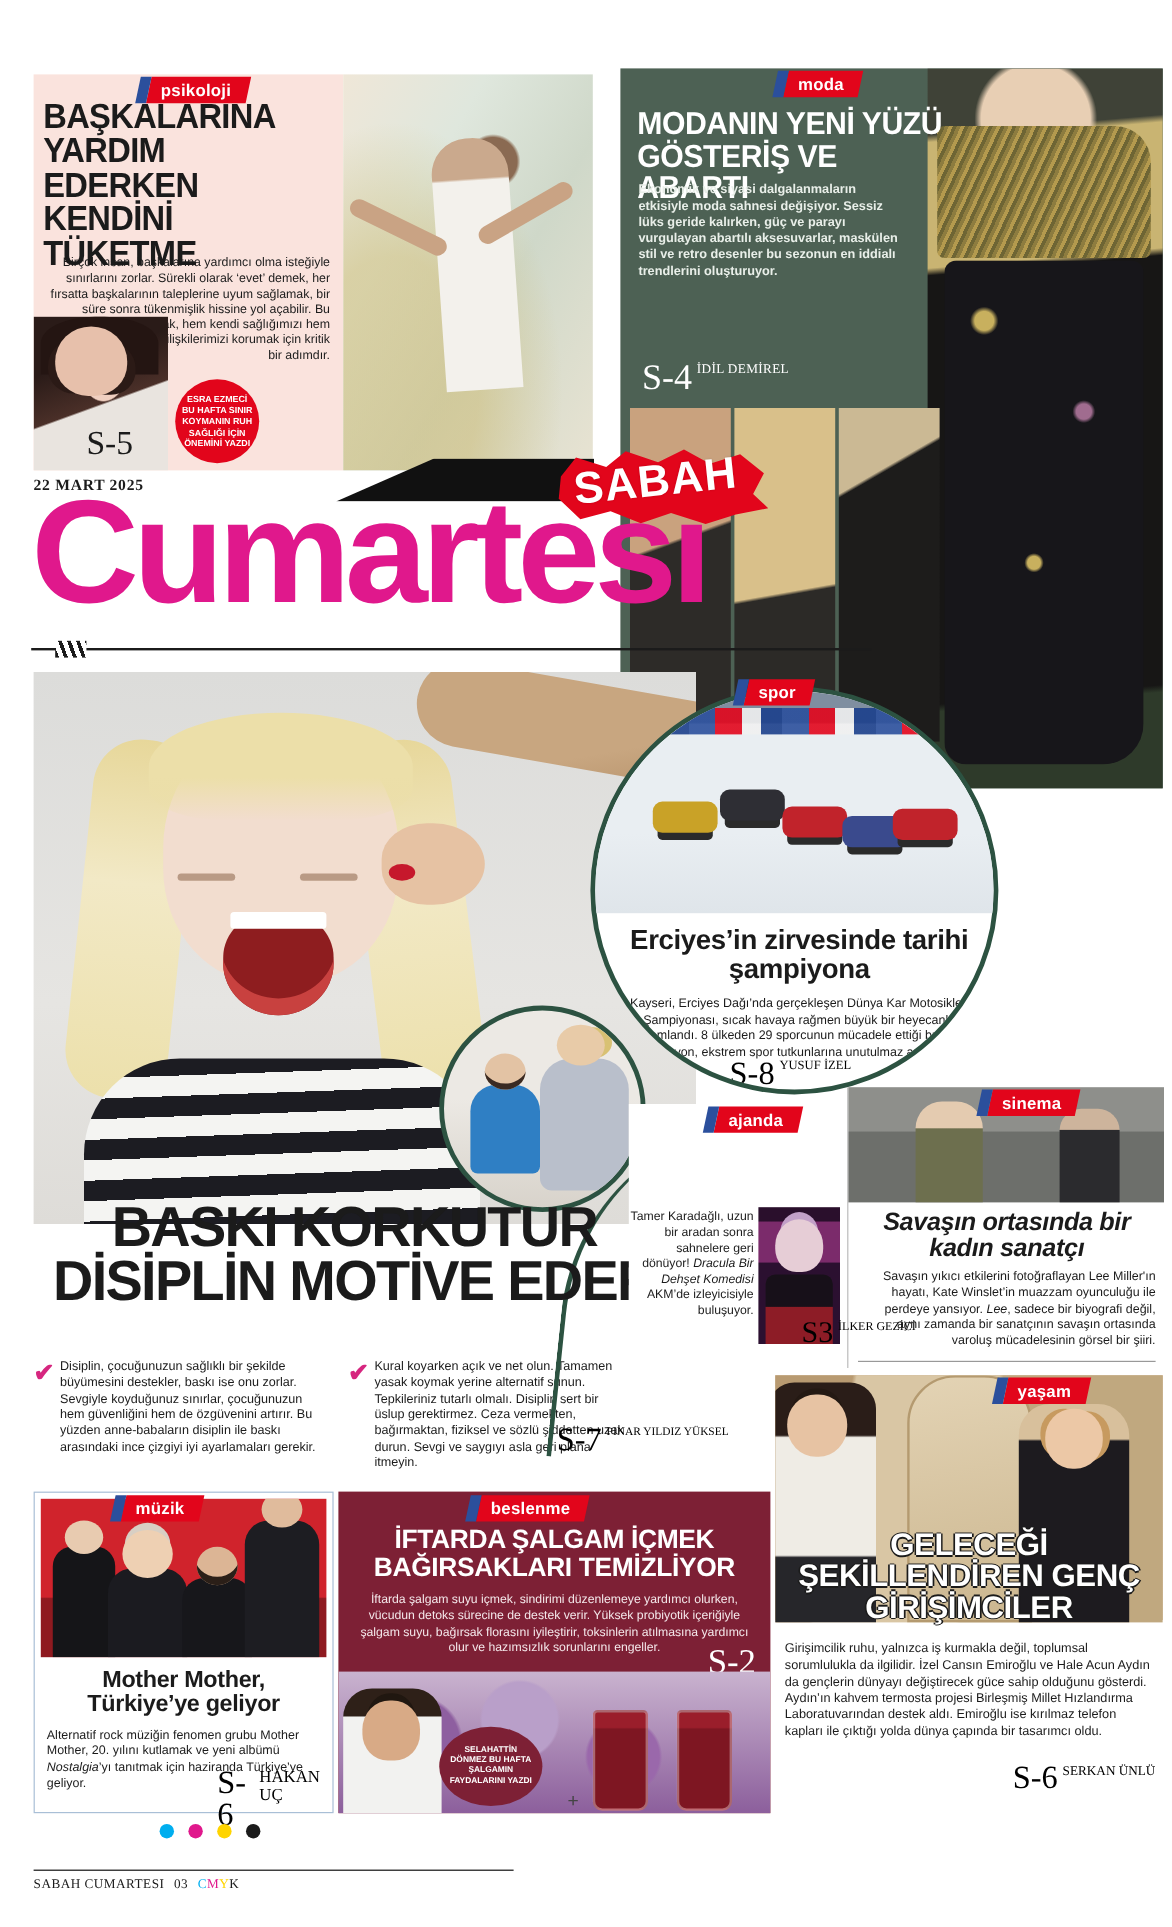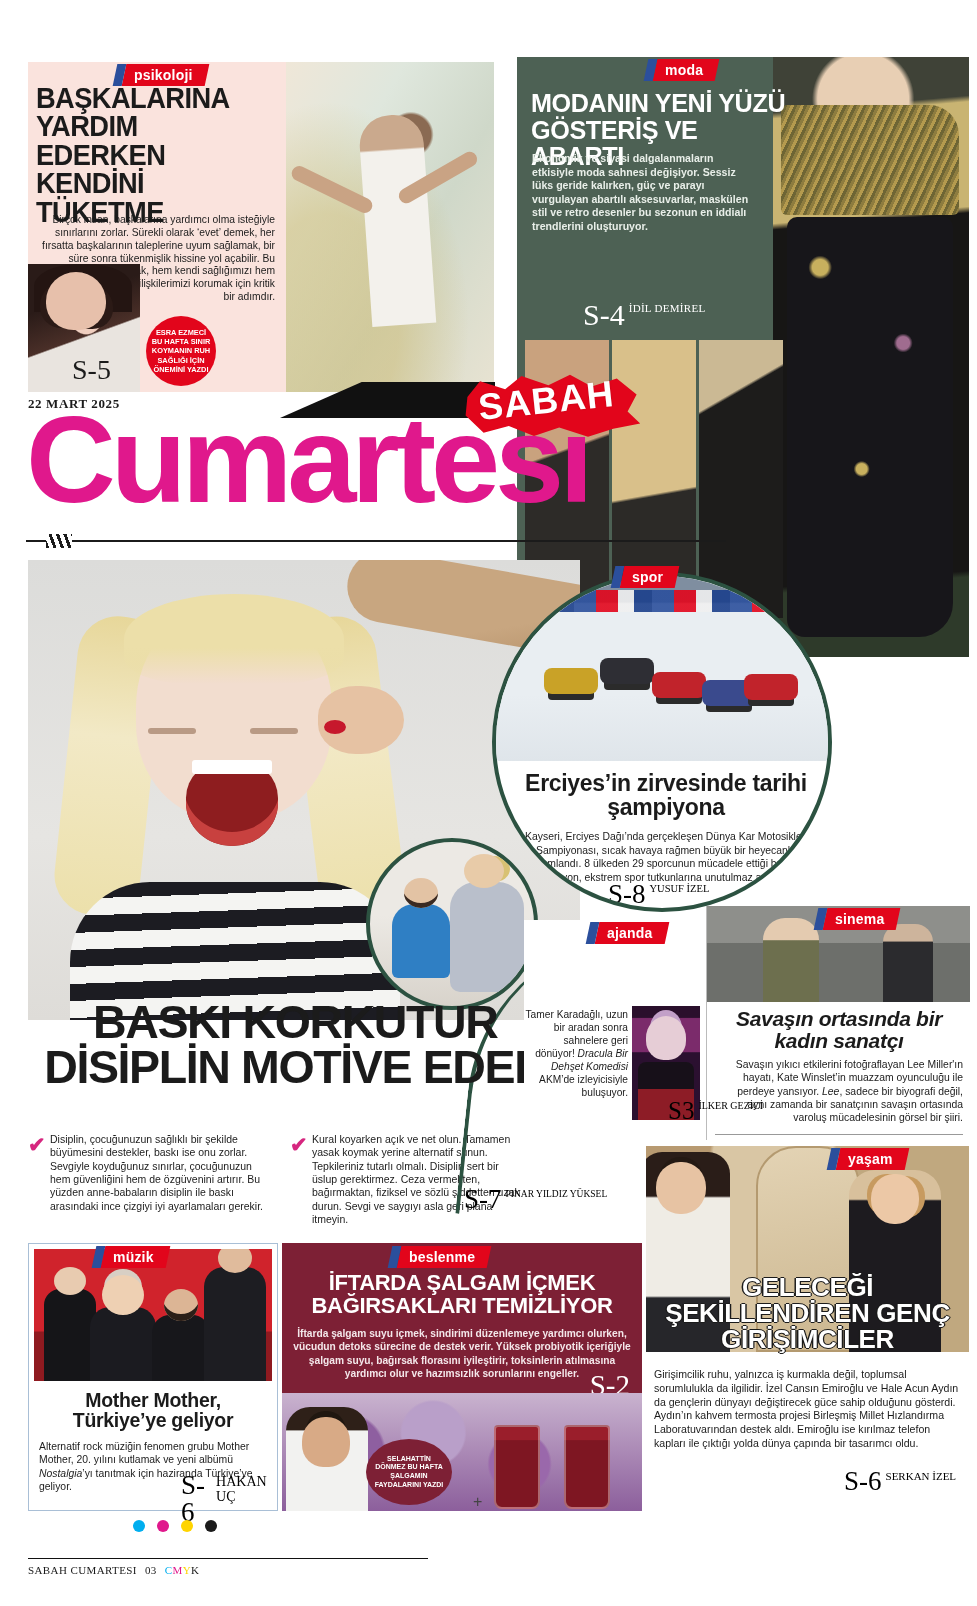--- a/index.html
+++ b/index.html
@@ -111,21 +111,21 @@
     position:absolute; left:14px; top:33px; width:274px;
     color:#fff; font-weight:800; font-size:26.5px; line-height:1.0;
     letter-spacing:-0.4px;
     transform: scaleX(0.95); transform-origin:left top;
   }
   .moda-body {
     position:absolute; left:15px; top:95px; width:225px;
     color:#e9efe9; font-size:10.6px; line-height:1.28; font-weight:600;
   }
   .moda-sayfa {
-    position:absolute; left:18px; top:243px; display:flex; align-items:flex-start; gap:4px;margin-left:48px;
+    position:absolute; left:18px; top:243px; display:flex; align-items:flex-start; gap:4px;
   }
   .moda-sayfa .num{ font-family:"Liberation Serif", serif; font-size:30px; color:#fff; line-height:1;}
   .moda-sayfa .by{ color:#fff; font-size:11px; line-height:1.05; font-family:"Liberation Serif", serif;
                    letter-spacing:.3px; padding-top:3px;}
   
   .moda-model{
     position:absolute; right:0; top:0; width:196px; height:600px;
     background:
       radial-gradient(circle at 46% 7%, #e8cfb4 0 8%, rgba(0,0,0,0) 9%),
       linear-gradient(175deg,#3f4237 0 9%, #c9b472 10% 27%, #171615 28% 86%, #2e3a2a 87% 100%);
@@ -445,21 +445,21 @@
   .beslenme{
     position:absolute; left:282px; top:1243px; width:360px; height:268px;
     background:#7d2035; overflow:hidden;
   }
   .beslenme-head{
     position:absolute; left:6px; top:28px; width:348px; text-align:center;
     color:#fff; font-weight:800; font-size:22px; line-height:1.06; letter-spacing:-.3px;
   }
   .beslenme-body{
     position:absolute; left:10px; top:84px; width:340px; text-align:center;
-    color:#f4e7ea; font-size:10.2px; line-height:1.3; font-weight:700;
+    color:#f4e7ea; font-size:10.2px; line-height:1.3; font-weight:400;
   }
   .beslenme-sayfa{
     position:absolute; right:12px; top:128px; color:#fff;
     font-family:"Liberation Serif", serif; font-size:29px; line-height:1;
   }
   .beslenme-photo{
     position:absolute; left:0; bottom:0; width:360px; height:118px;
     background:
       radial-gradient(circle at 18% 50%, #8e5fa0 0 12%, rgba(0,0,0,0) 13%),
       radial-gradient(circle at 42% 34%, #b99fc9 0 14%, rgba(0,0,0,0) 15%),
@@ -736,21 +736,21 @@
   <div class="yasam">
     <div class="yasam-photo">
       <div class="mirror"></div>
       <div class="wl"></div>
       <div class="wr"></div>
     </div>
     <div class="yasam-head">GELECEĞİ ŞEKİLLENDİREN GENÇ GİRİŞİMCİLER</div>
     <div class="yasam-body">Girişimcilik ruhu, yalnızca iş kurmakla değil, toplumsal sorumlulukla da ilgilidir. İzel Cansın Emiroğlu ve Hale Acun Aydın da gençlerin dünyayı değiştirecek güce sahip olduğunu gösterdi. Aydın’ın kahvem termosta projesi Birleşmiş Millet Hızlandırma Laboratuvarından destek aldı. Emiroğlu ise kırılmaz telefon kapları ile çıktığı yolda dünya çapında bir tasarımcı oldu.</div>
     <div class="yasam-sayfa">
       <span class="num">S-6</span>
-      <span class="by">SERKAN İZEL</span>
+      <span class="by">SERKAN ÜNLÜ</span>
     </div>
   </div>
   <div class="kicker blue-edge" style="left:838px; top:1148px;">
     <span>yaşam</span>
   </div>
 
   <div class="cmyk-dots">
     <i style="background:#00aeef"></i>
     <i style="background:#e0188c"></i>
     <i style="background:#ffd400"></i>

